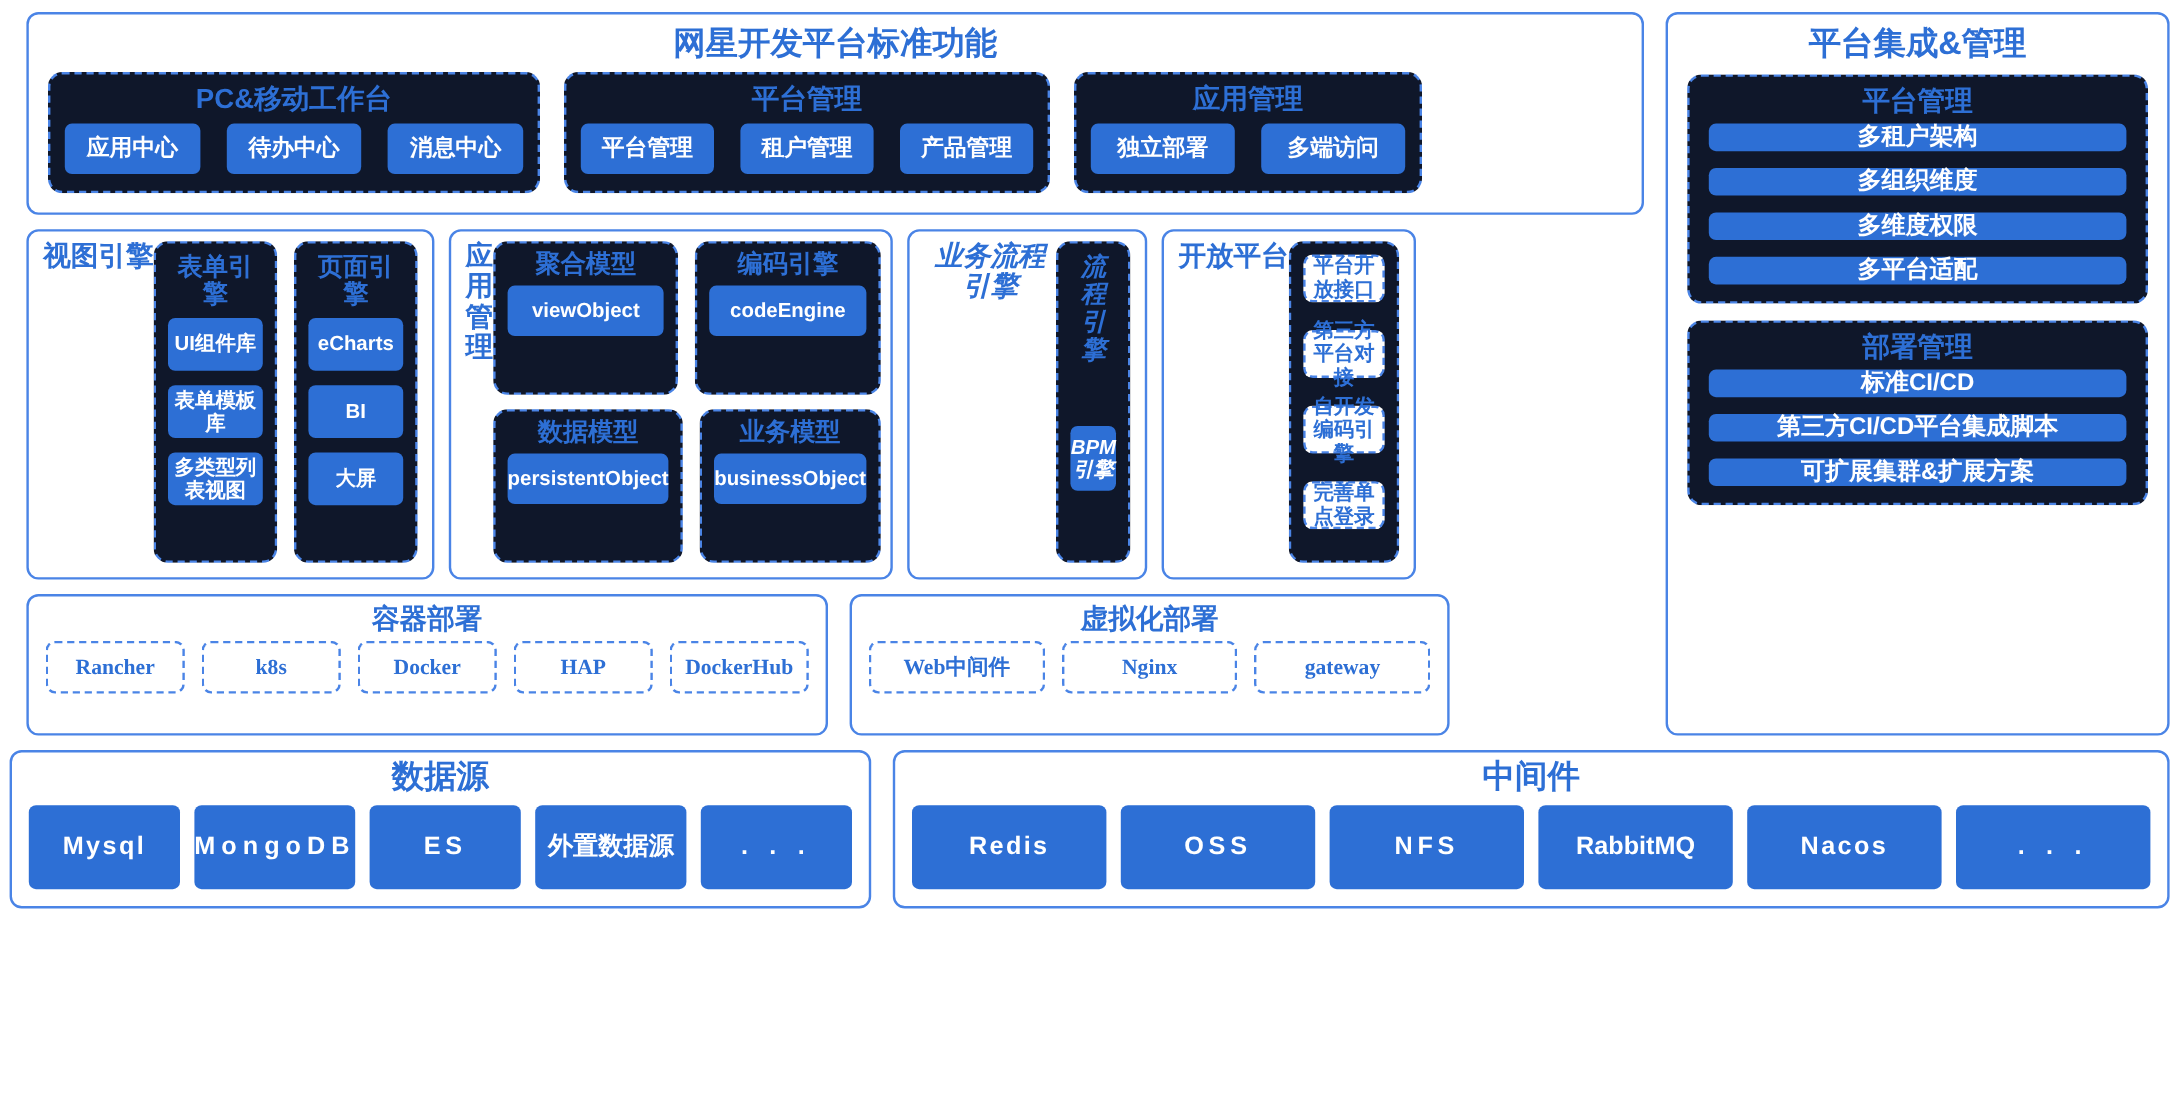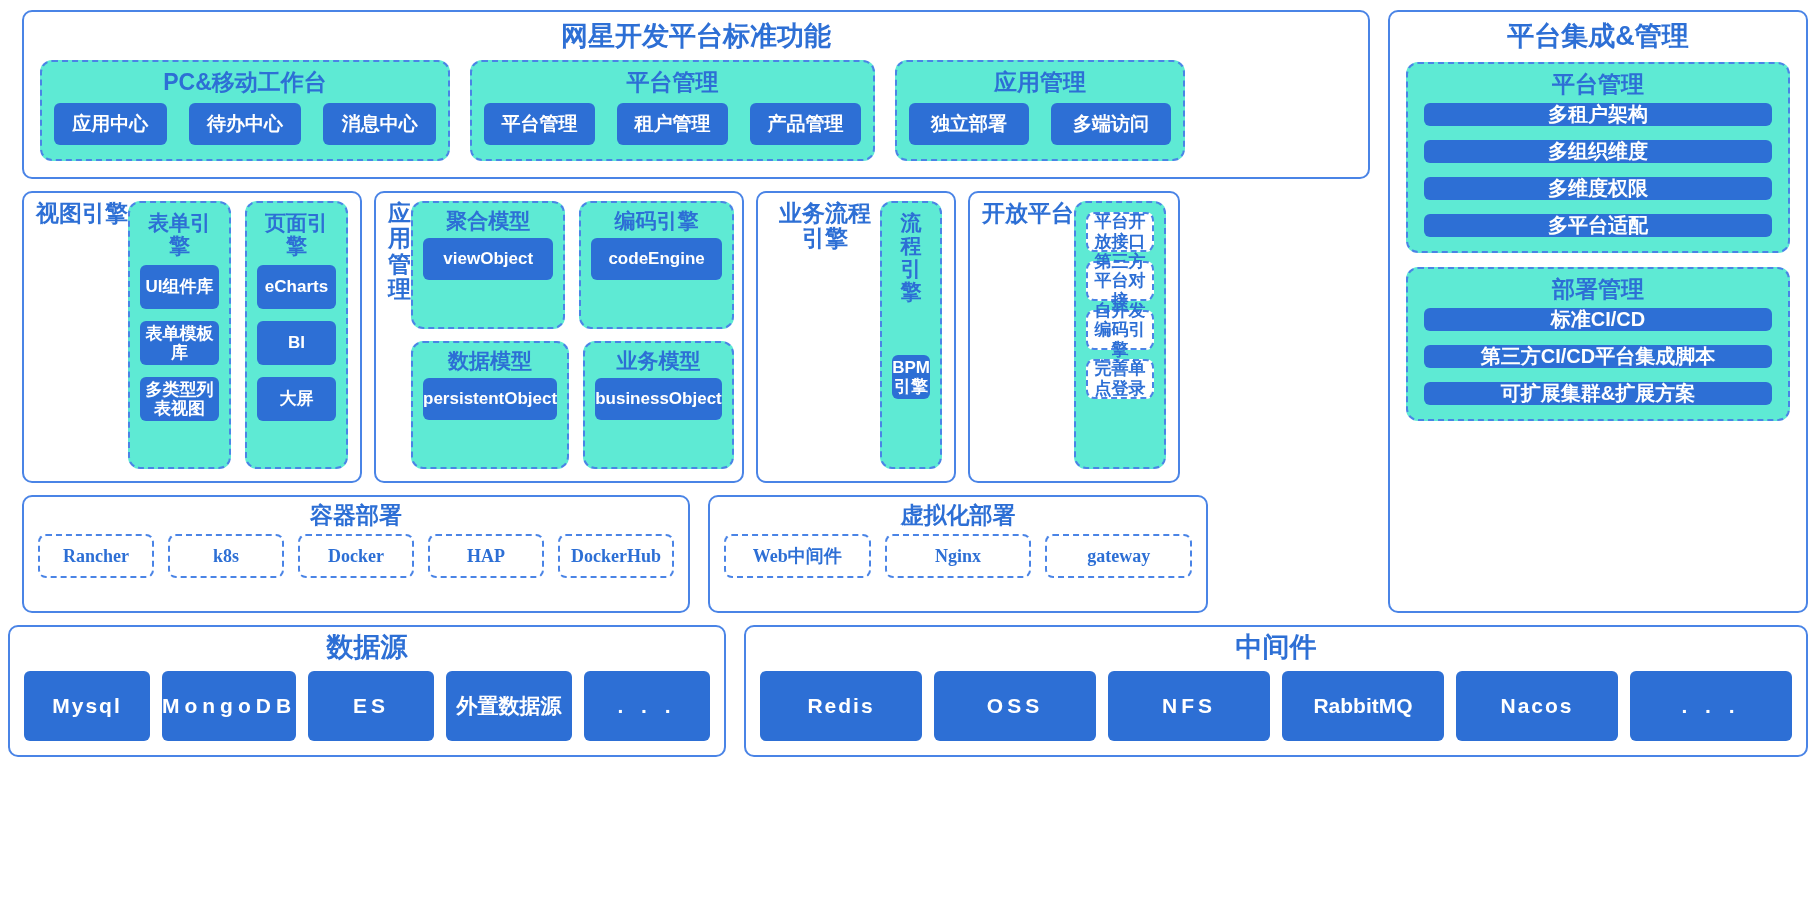--- a/index.html
+++ b/index.html
@@ -13,21 +13,21 @@
     box-sizing:border-box;padding:10px 8px 6px 8px;
     display:flex;flex-direction:column;
   }
 
   
   .solid-box{
     border:2px solid #4a84e6;border-radius:10px;background:#fff;
     box-sizing:border-box;
   }
   .dash-box{
-    border:2px dashed #4a84e6;border-radius:12px;background:#5eead4;
+    border:2px dashed #4a84e6;border-radius:12px;background:#0f172a;
     box-sizing:border-box;
   }
   .sec-title{
     color:#2d6fd5;font-weight:bold;text-align:center;
     line-height:1.1;
   }
   .t-xl{font-size:27px;}
   .t-lg{font-size:23px;}
   .t-md{font-size:21px;}
 
@@ -57,39 +57,39 @@
   .grp{padding:8px 12px 14px 12px;display:flex;flex-direction:column;}
   .grp-title{margin-bottom:8px;}
   .grp-chips{display:flex;gap:22px;justify-content:center;}
   .grp-chips .chip{height:42px;font-size:19px;flex:1;}
 
   
   .eng-row{display:flex;gap:12px;height:292px;}
   .eng{padding:8px 12px 12px 12px;display:flex;flex-direction:row;}
   .eng-view{width:340px;}
   .eng-model{width:370px;}
-  .eng-flow{width:200px;}
+  .eng-flow{width:200px;font-style:italic;}
   .eng-open{width:212px;}
   .eng-title{margin-bottom:8px;}
 
   .two-col{display:flex;gap:14px;flex:1;}
   .sub{padding:8px 10px 12px 10px;display:flex;flex-direction:column;flex:1;}
   .sub-title{margin-bottom:8px;}
   .sub-chips{display:flex;flex-direction:column;gap:12px;flex:1;justify-content:flex-start;}
   .sub-chips .chip{height:44px;font-size:17px;}
 
   .model-grid{display:flex;flex-direction:column;gap:12px;flex:1;}
   .model-row{display:flex;gap:14px;flex:1;}
   .model-cell{padding:6px 10px 10px 10px;display:flex;flex-direction:column;flex:1;}
   .model-cell .chip{height:42px;font-size:17px;margin-top:6px;}
 
   .flow-inner{flex:1;display:flex;flex-direction:column;padding:8px 10px 10px 10px;}
-  .flow-inner .chip{height:44px;font-size:17px;margin-top:52px;}
-
-  .open-inner{flex:1;display:flex;flex-direction:column;gap:9px;padding:9px 10px;}
+  .flow-inner .chip{height:54px;font-size:17px;margin-top:52px;}
+
+  .open-inner{flex:1;display:flex;flex-direction:column;gap:23px;padding:9px 10px;}
   .open-inner .chip-outline{height:40px;font-size:17px;}
 
   
   .dep-row{display:flex;gap:18px;height:118px;}
   .dep{padding:6px 14px 12px 14px;display:flex;flex-direction:column;font-family:Liberation Serif, serif;}
   .dep-container{width:668px;}
   .dep-virtual{width:500px;}
   .dep-chips{display:flex;gap:14px;justify-content:center;margin-top:6px;}
   .dep-chips .chip-outline{height:44px;font-size:18px;flex:1;}
 

